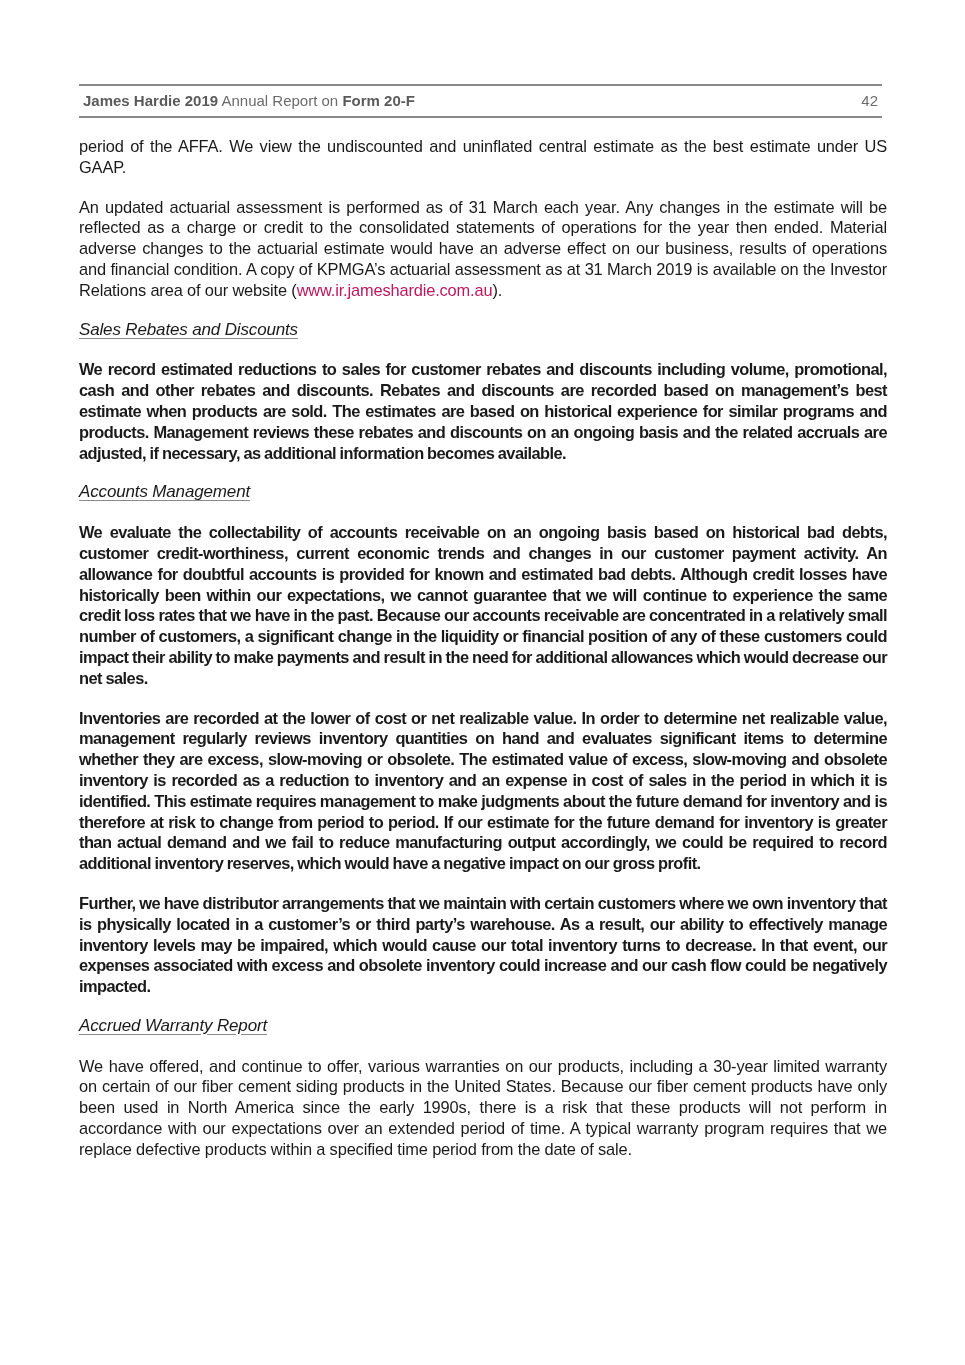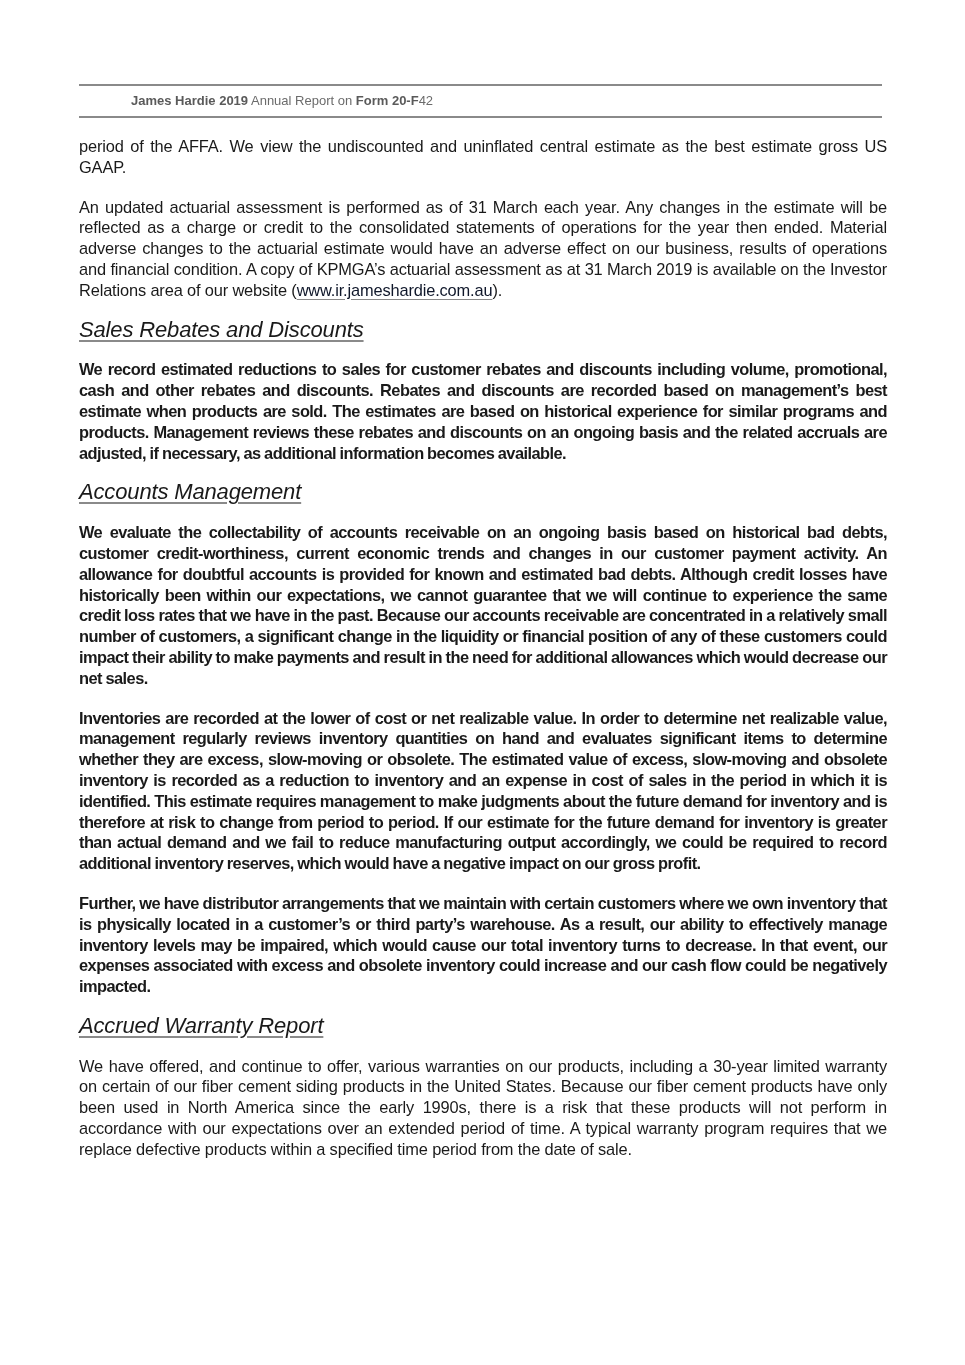--- a/index.html
+++ b/index.html
@@ -23,73 +23,72 @@
       background: #8a8a8a;
     }
     .header-rule.top { top: 84px; }
     .header-rule.bottom { top: 116px; }
     .running-header {
       position: absolute;
       left: 83px;
       top: 93px;
       width: 795px;
       height: 16px;
-      font-size: 13px;
+      font-size: 15px;
       line-height: 16px;
       color: #6b6b6b;
       display: flex;
-      margin-left: 48px;
+      justify-content: space-between;
     }
     .running-header b { font-weight: bold; color: #5a5a5a; }
     .content {
       position: absolute;
       left: 79px;
       top: 136px;
       width: 808px;
     }
     p {
       margin: 0 0 19px 0;
       font-size: 16.4px;
       line-height: 20.8px;
       text-align: justify;
       letter-spacing: -0.15px;
     }
     p.cond { letter-spacing: -0.55px; word-spacing: -0.5px; font-weight: bold; }
     h2 {
       margin: 0 0 19px 0;
-      font-size: 22px;
+      font-size: 17px;
       line-height: 20.8px;
       font-weight: normal;
       font-style: italic;
       letter-spacing: -0.15px;
     }
     h2 span {
       text-decoration: underline;
       text-decoration-color: #8a8a8a;
       text-underline-offset: 3px;
     }
     a.link {
-      color: #0f172a;
-      text-decoration: underline;
+      color: #be185d;
       text-decoration-color: #8a8a8a;
       text-underline-offset: 3px;
     }
   </style>
 </head>
 <body>
 
 <div class="header-rule top"></div>
 <div class="running-header">
   <span><b>James Hardie 2019</b><span style="white-space:pre"> Annual Report on </span><b>Form 20-F</b></span>
   <span>42</span>
 </div>
 <div class="header-rule bottom"></div>
 
 <div class="content">
-  <p>period of the AFFA. We view the undiscounted and uninflated central estimate as the best estimate gross US GAAP.</p>
+  <p>period of the AFFA. We view the undiscounted and uninflated central estimate as the best estimate under US GAAP.</p>
   <p><span>An updated actuarial assessment is performed as of 31 March each year. Any changes in the estimate will be reflected as a charge or credit to the consolidated statements of operations for the year then ended. Material adverse changes to the actuarial estimate would have an adverse effect on our business, results of operations and financial condition. A copy of KPMGA’s actuarial assessment as at 31 March 2019 is available on the Investor Relations area of our website (</span><a class="link">www.ir.jameshardie.com.au</a><span>).</span></p>
 
   <h2><span>Sales Rebates and Discounts</span></h2>
   <p class="cond">We record estimated reductions to sales for customer rebates and discounts including volume, promotional, cash and other rebates and discounts. Rebates and discounts are recorded based on management’s best estimate when products are sold. The estimates are based on historical experience for similar programs and products. Management reviews these rebates and discounts on an ongoing basis and the related accruals are adjusted, if necessary, as additional information becomes available.</p>
 
   <h2><span>Accounts Management</span></h2>
   <p class="cond">We evaluate the collectability of accounts receivable on an ongoing basis based on historical bad debts, customer credit-worthiness, current economic trends and changes in our customer payment activity. An allowance for doubtful accounts is provided for known and estimated bad debts. Although credit losses have historically been within our expectations, we cannot guarantee that we will continue to experience the same credit loss rates that we have in the past. Because our accounts receivable are concentrated in a relatively small number of customers, a significant change in the liquidity or financial position of any of these customers could impact their ability to make payments and result in the need for additional allowances which would decrease our net sales.</p>
 
   <p class="cond">Inventories are recorded at the lower of cost or net realizable value. In order to determine net realizable value, management regularly reviews inventory quantities on hand and evaluates significant items to determine whether they are excess, slow-moving or obsolete. The estimated value of excess, slow-moving and obsolete inventory is recorded as a reduction to inventory and an expense in cost of sales in the period in which it is identified. This estimate requires management to make judgments about the future demand for inventory and is therefore at risk to change from period to period. If our estimate for the future demand for inventory is greater than actual demand and we fail to reduce manufacturing output accordingly, we could be required to record additional inventory reserves, which would have a negative impact on our gross profit.</p>
   <p class="cond">Further, we have distributor arrangements that we maintain with certain customers where we own inventory that is physically located in a customer’s or third party’s warehouse. As a result, our ability to effectively manage inventory levels may be impaired, which would cause our total inventory turns to decrease. In that event, our expenses associated with excess and obsolete inventory could increase and our cash flow could be negatively impacted.</p>

